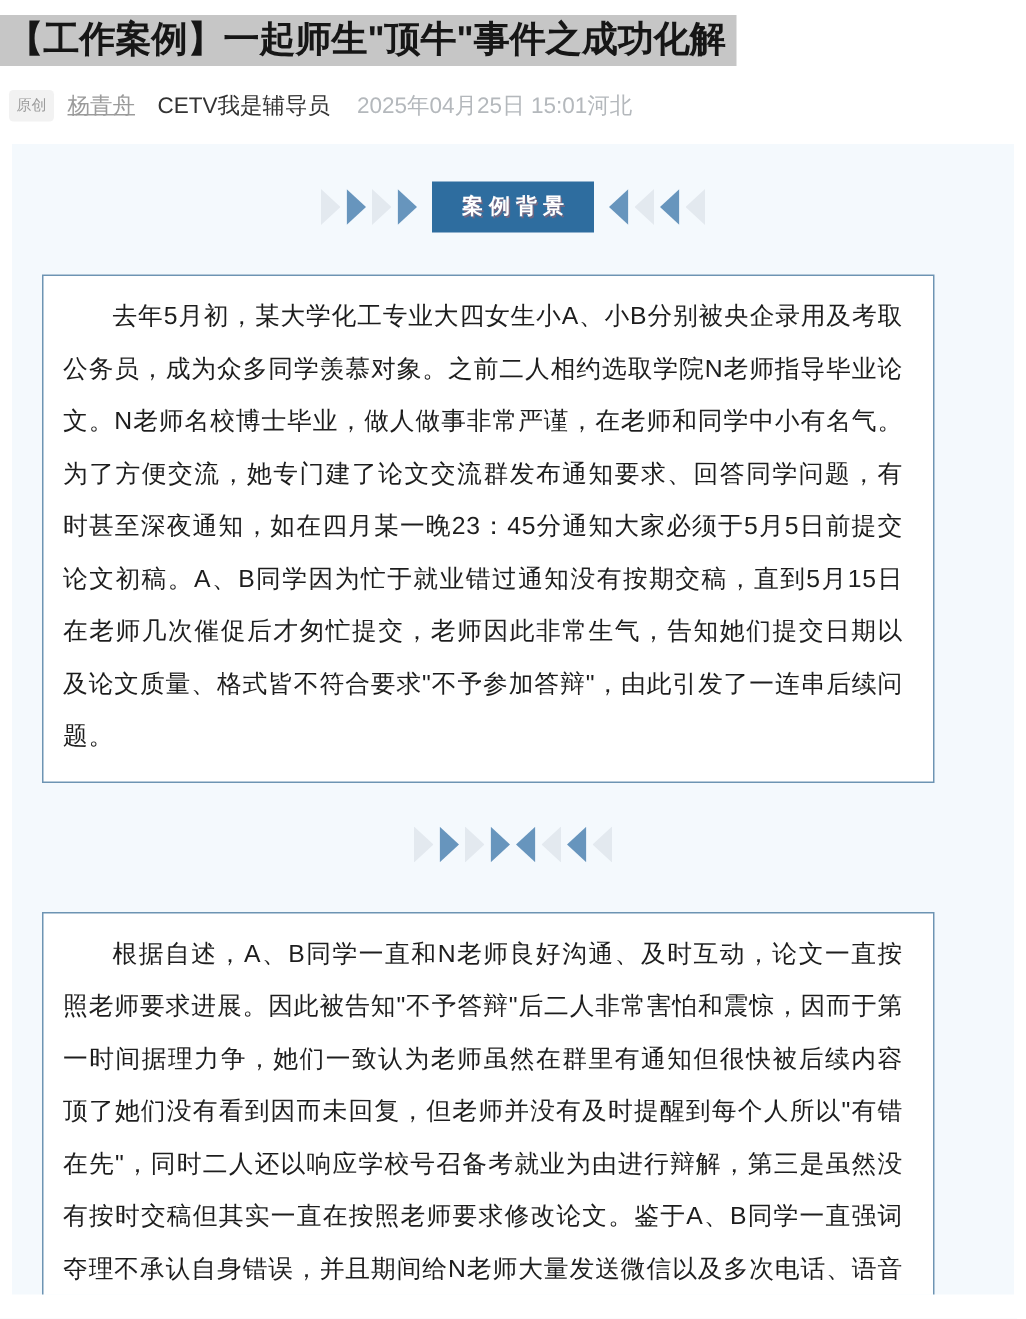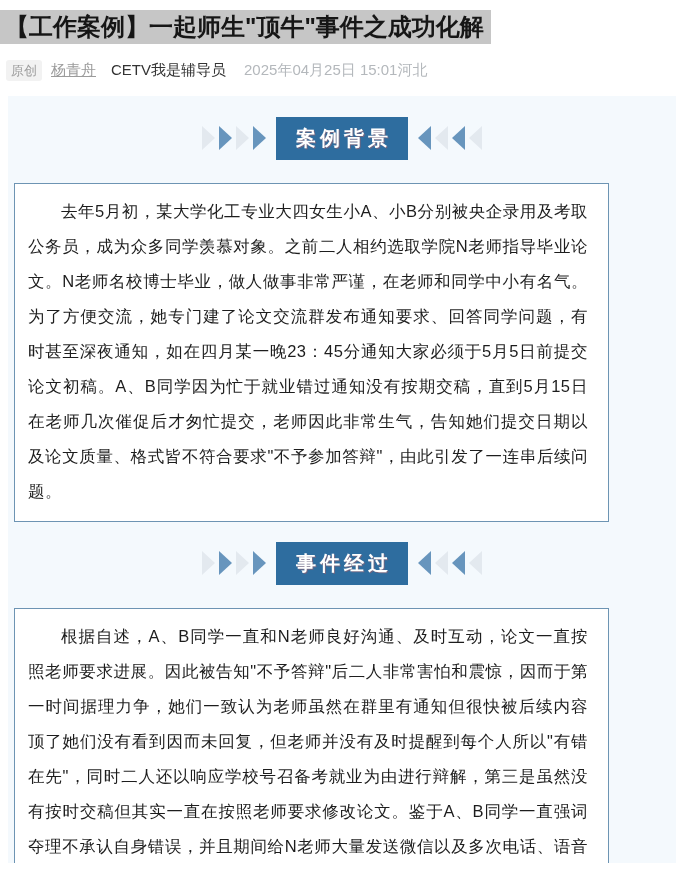--- a/index.html
+++ b/index.html
@@ -15,21 +15,21 @@
   .title .hl{
     background:var(--title-highlight,#c6c6c6);
     padding:3px 7px 4px 5px;
     box-decoration-break:clone;
   }
 
   
   .byline{margin:16px 0 0 6px;display:flex;align-items:center;font-size:15px;white-space:nowrap;}
   .badge{
     background:var(--badge-bg,#f2f2f2);color:var(--muted-gray,#9b9b9b);
-    font-size:13px;line-height:17px;padding:2px 5px;border-radius:3px;margin-right:9px;
+    font-size:10px;line-height:17px;padding:2px 5px;border-radius:3px;margin-right:9px;
   }
   .author{color:var(--muted-gray,#9b9b9b);margin-right:15px;text-decoration:underline;}
   .account{color:var(--account-color,#333333);margin-right:18px;cursor:pointer;}
   .date{color:var(--light-gray,#b4b8bc);}
   .loc{color:var(--light-gray,#b4b8bc);}
 
   
   .panel{
     margin:15px 8px 0 8px;width:668px;height:767px;box-sizing:border-box;
     background:var(--panel-bg,#f4f9fd);overflow:hidden;
@@ -41,28 +41,28 @@
     margin-top:23px;margin-bottom:26px;height:38px;
   }
   .sec-header.second{margin-top:22px;}
   .tri{display:inline-block;width:13px;height:24px;margin:0 2px;}
   .tri-r{clip-path:polygon(0 0,100% 50%,0 100%);}
   .tri-l{clip-path:polygon(100% 0,0 50%,100% 100%);}
   .tri-blue{background:var(--arrow-blue,#6795bd);}
   .tri-gray{background:var(--arrow-gray,#e3e9ef);}
   .sec-title{
     background:var(--header-blue,#2e6d9f);color:#ffffff;
-    font-size:20px;font-weight:bold;letter-spacing:4px;
+    font-size:14px;font-weight:bold;letter-spacing:4px;
     padding:8px 16px 8px 20px;margin:0 8px;
     text-shadow:1px 1px 0 rgba(193,94,94,0.45);
   }
 
   
   .text-box{
-    margin:0 6px;background:#ffffff;
+    margin:0 20px;background:#ffffff;
     border:1px solid var(--box-border,#6d94b3);
     padding:10px 20px 12px 13px;box-sizing:border-box;width:595px;
   }
   .text-box p{
     margin:0;color:var(--text-color,#1d1d1d);
     font-size:16.5px;line-height:35px;letter-spacing:0.5px;
     text-align:justify;text-indent:2em;
   }
 </style>
 </head>
@@ -96,21 +96,20 @@
 
     <div class="text-box">
       <p>去年5月初，某大学化工专业大四女生小A、小B分别被央企录用及考取公务员，成为众多同学羡慕对象。之前二人相约选取学院N老师指导毕业论文。N老师名校博士毕业，做人做事非常严谨，在老师和同学中小有名气。为了方便交流，她专门建了论文交流群发布通知要求、回答同学问题，有时甚至深夜通知，如在四月某一晚23：45分通知大家必须于5月5日前提交论文初稿。A、B同学因为忙于就业错过通知没有按期交稿，直到5月15日在老师几次催促后才匆忙提交，老师因此非常生气，告知她们提交日期以及论文质量、格式皆不符合要求"不予参加答辩"，由此引发了一连串后续问题。</p>
     </div>
 
     <div class="sec-header second">
       <span class="tri tri-r tri-gray"></span>
       <span class="tri tri-r tri-blue"></span>
       <span class="tri tri-r tri-gray"></span>
       <span class="tri tri-r tri-blue"></span>
-      <span class="sec-title">事件经过</span>
       <span class="tri tri-l tri-blue"></span>
       <span class="tri tri-l tri-gray"></span>
       <span class="tri tri-l tri-blue"></span>
       <span class="tri tri-l tri-gray"></span>
     </div>
 
     <div class="text-box">
       <p>根据自述，A、B同学一直和N老师良好沟通、及时互动，论文一直按照老师要求进展。因此被告知"不予答辩"后二人非常害怕和震惊，因而于第一时间据理力争，她们一致认为老师虽然在群里有通知但很快被后续内容顶了她们没有看到因而未回复，但老师并没有及时提醒到每个人所以"有错在先"，同时二人还以响应学校号召备考就业为由进行辩解，第三是虽然没有按时交稿但其实一直在按照老师要求修改论文。鉴于A、B同学一直强词夺理不承认自身错误，并且期间给N老师大量发送微信以及多次电话、语音沟通，影响了老师休息和工作。N老师更加生气，之后干脆拒接二人电话，甚至回复了一条"要去看心理医生"微信后拉黑了二人。</p>
     </div>
 

